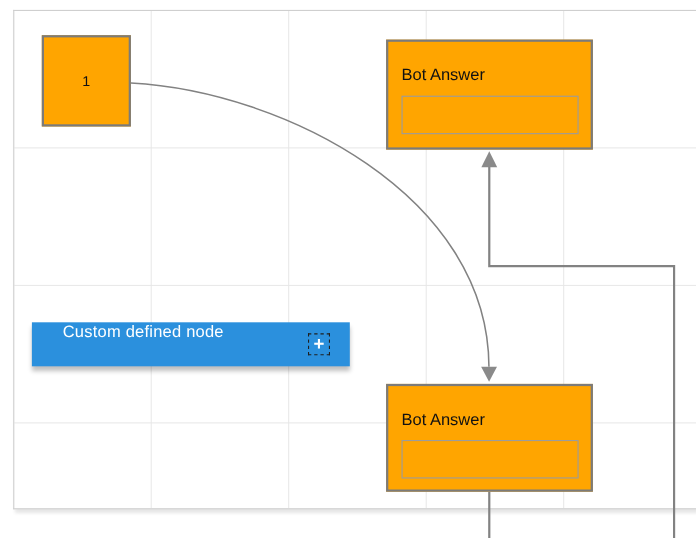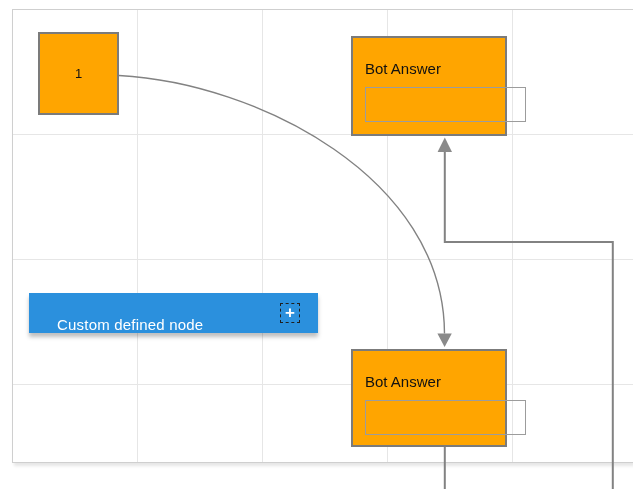--- a/index.html
+++ b/index.html
@@ -43,40 +43,40 @@
   
   .node{position:absolute;}
   .node.square{
     left:38px;top:32px;width:81px;height:83px;
     background:var(--node-fill);
     border:2px solid var(--node-stroke);
     display:flex;align-items:center;justify-content:center;
     font-size:13px;color:var(--node-label-color);
   }
   .node.bot{
-    width:156px;
+    width:188px;
     background:var(--node-fill);
     border:2px solid var(--node-stroke);
   }
   .node.bot.top{left:351px;top:36px;height:100px;}
   .node.bot.bottom{left:351px;top:349px;height:98px;}
   .bot-title{
     position:absolute;left:12px;top:22px;
     font-size:15px;color:var(--node-label-color);
   }
   .bot-input{
     position:absolute;left:12px;top:49px;width:161px;height:35px;
     border:1px solid var(--inner-box-stroke);
     background:transparent;
   }
   .node.custom{
     left:29px;top:293px;width:289px;height:40px;
     background:var(--custom-node-fill);
     box-shadow:0 4px 4px rgba(0,0,0,0.25);
-    display:flex;align-items:flex-end;
+    display:flex;align-items:flex-start;
     color:var(--custom-node-text);
   }
   .custom-label{
     padding-left:28px;font-size:15px;letter-spacing:0.2px;
   }
   .plus-btn{
     position:absolute;right:18px;top:10px;width:20px;height:20px;
     border:1px dashed #1f1f1f;
     display:flex;align-items:center;justify-content:center;
     cursor:pointer;

